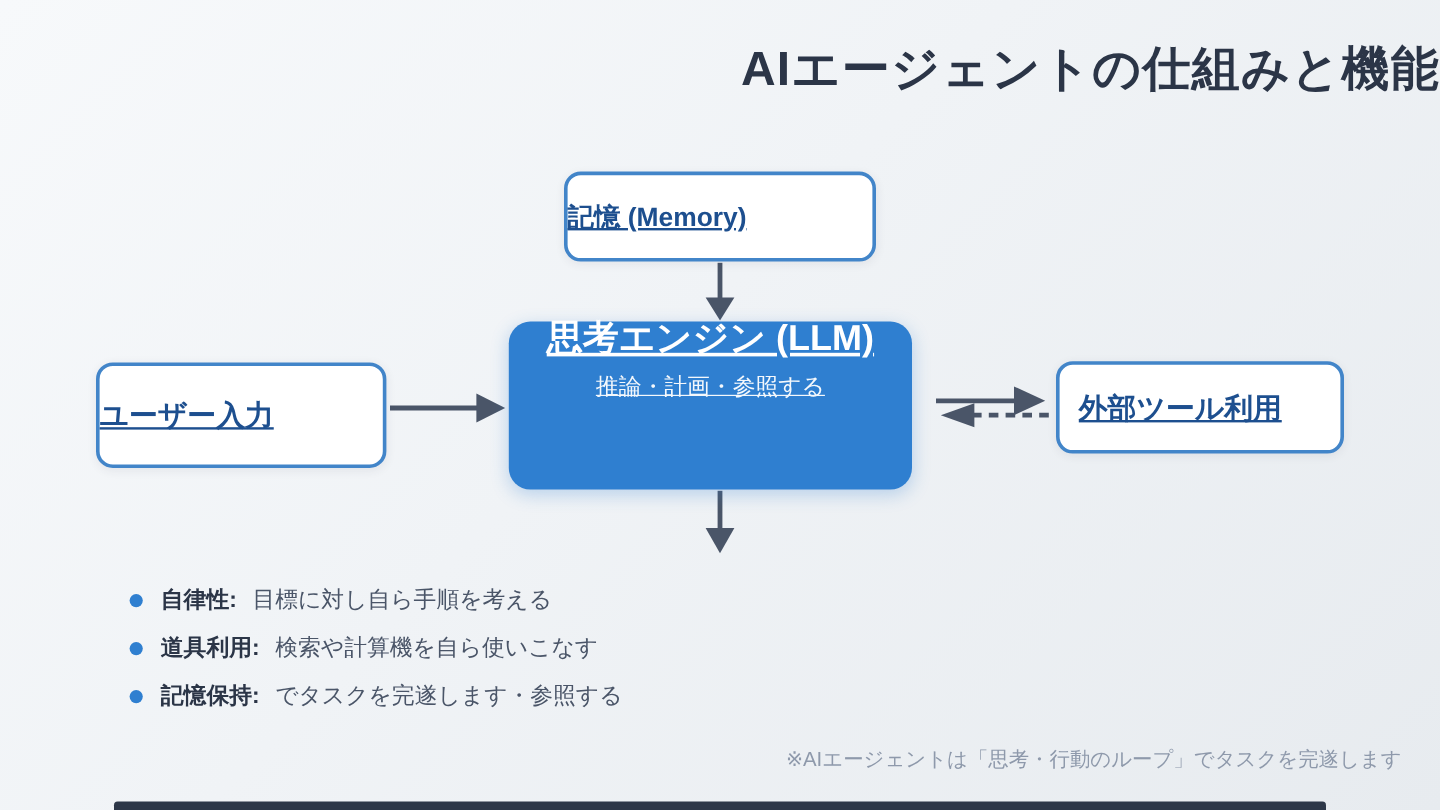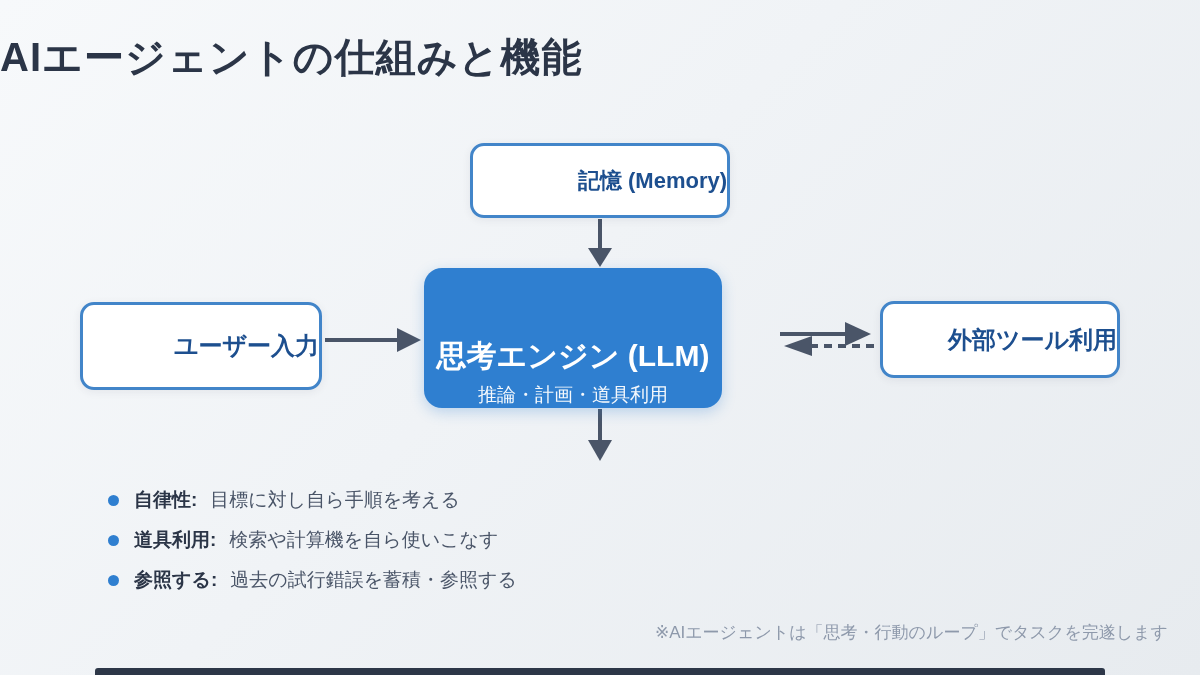--- a/index.html
+++ b/index.html
@@ -2,35 +2,36 @@
 <html><head>
 <meta charset="utf-8">
 <style>
   html,body{margin:0;padding:0;background:#dfe3e8;}
   #stage{
     position:relative;width:1200px;height:675px;overflow:hidden;
     background:linear-gradient(135deg,#f7f9fb 0%,#f0f3f6 45%,#e7ebef 100%);
     font-family:"Liberation Sans","DejaVu Sans",sans-serif;
   }
   .slide-title{
-    position:absolute;left:0;right:0;top:30px;text-align:left;
+    position:absolute;left:0;right:0;top:30px;text-align:right;
     font-size:40px;font-weight:800;color:#2b3547;letter-spacing:1px;
   }
   .node{
     position:absolute;background:#ffffff;border:3px solid #4285c9;border-radius:14px;
-    display:flex;align-items:center;justify-content:flex-end;
+    display:flex;align-items:center;justify-content:flex-start;
     color:#1d4f8f;font-weight:700;box-shadow:0 2px 8px rgba(45,55,72,.08);
     box-sizing:border-box;
+    text-decoration:underline;
   }
   #node-memory{left:470px;top:143px;width:260px;height:75px;font-size:22px;}
   #node-user{left:80px;top:302px;width:242px;height:88px;font-size:24px;}
   #node-tools{left:880px;top:301px;width:240px;height:77px;font-size:24px;padding-left:16px;}
   #node-output{left:472px;top:458px;width:258px;height:80px;font-size:25px;z-index:1;}
   #node-engine{
-    left:424px;top:268px;width:298px;height:140px;
+    left:424px;top:268px;width:336px;height:140px;
     background:#2f7fd0;border:none;border-radius:18px;
     flex-direction:column;color:#ffffff;
     box-shadow:0 4px 14px rgba(47,127,208,.28);
   }
   .engine-title{font-size:30px;font-weight:800;line-height:1;}
   .engine-subtitle{font-size:19px;font-weight:400;margin-top:11px;opacity:.95;}
   #arrow-layer{position:absolute;left:0;top:0;width:1200px;height:675px;pointer-events:none;}
   .features{position:absolute;left:108px;top:480px;z-index:2;}
   .feature-row{display:flex;align-items:center;height:40px;font-size:19px;white-space:nowrap;text-align:right;}
   .dot{width:11px;height:11px;border-radius:50%;background:#2f7fd0;margin-right:15px;flex:0 0 auto;}
@@ -75,43 +76,43 @@
   <div id="node-memory" class="node">
     <span>記憶 (Memory)</span>
   </div>
 
   <div id="node-user" class="node">
     <span>ユーザー入力</span>
   </div>
 
   <div id="node-engine" class="node">
     <div class="engine-title">思考エンジン (LLM)</div>
-    <div class="engine-subtitle">推論・計画・道具利用</div>
+    <div class="engine-subtitle">推論・計画・参照する</div>
   </div>
 
   <div id="node-tools" class="node">
     <span>外部ツール利用</span>
   </div>
 
 
   <div class="features">
     <div class="feature-row">
       <span class="dot"></span>
       <span class="f-label">自律性:</span>
       <span class="f-desc">目標に対し自ら手順を考える</span>
     </div>
     <div class="feature-row">
       <span class="dot"></span>
       <span class="f-label">道具利用:</span>
       <span class="f-desc">検索や計算機を自ら使いこなす</span>
     </div>
     <div class="feature-row">
       <span class="dot"></span>
-      <span class="f-label">参照する:</span>
-      <span class="f-desc">過去の試行錯誤を蓄積・参照する</span>
+      <span class="f-label">記憶保持:</span>
+      <span class="f-desc">でタスクを完遂します・参照する</span>
     </div>
   </div>
 
   <div class="footnote">※AIエージェントは「思考・行動のループ」でタスクを完遂します</div>
 
   <div class="footer-bar"></div>
 
 </div>
 
 </body></html>

